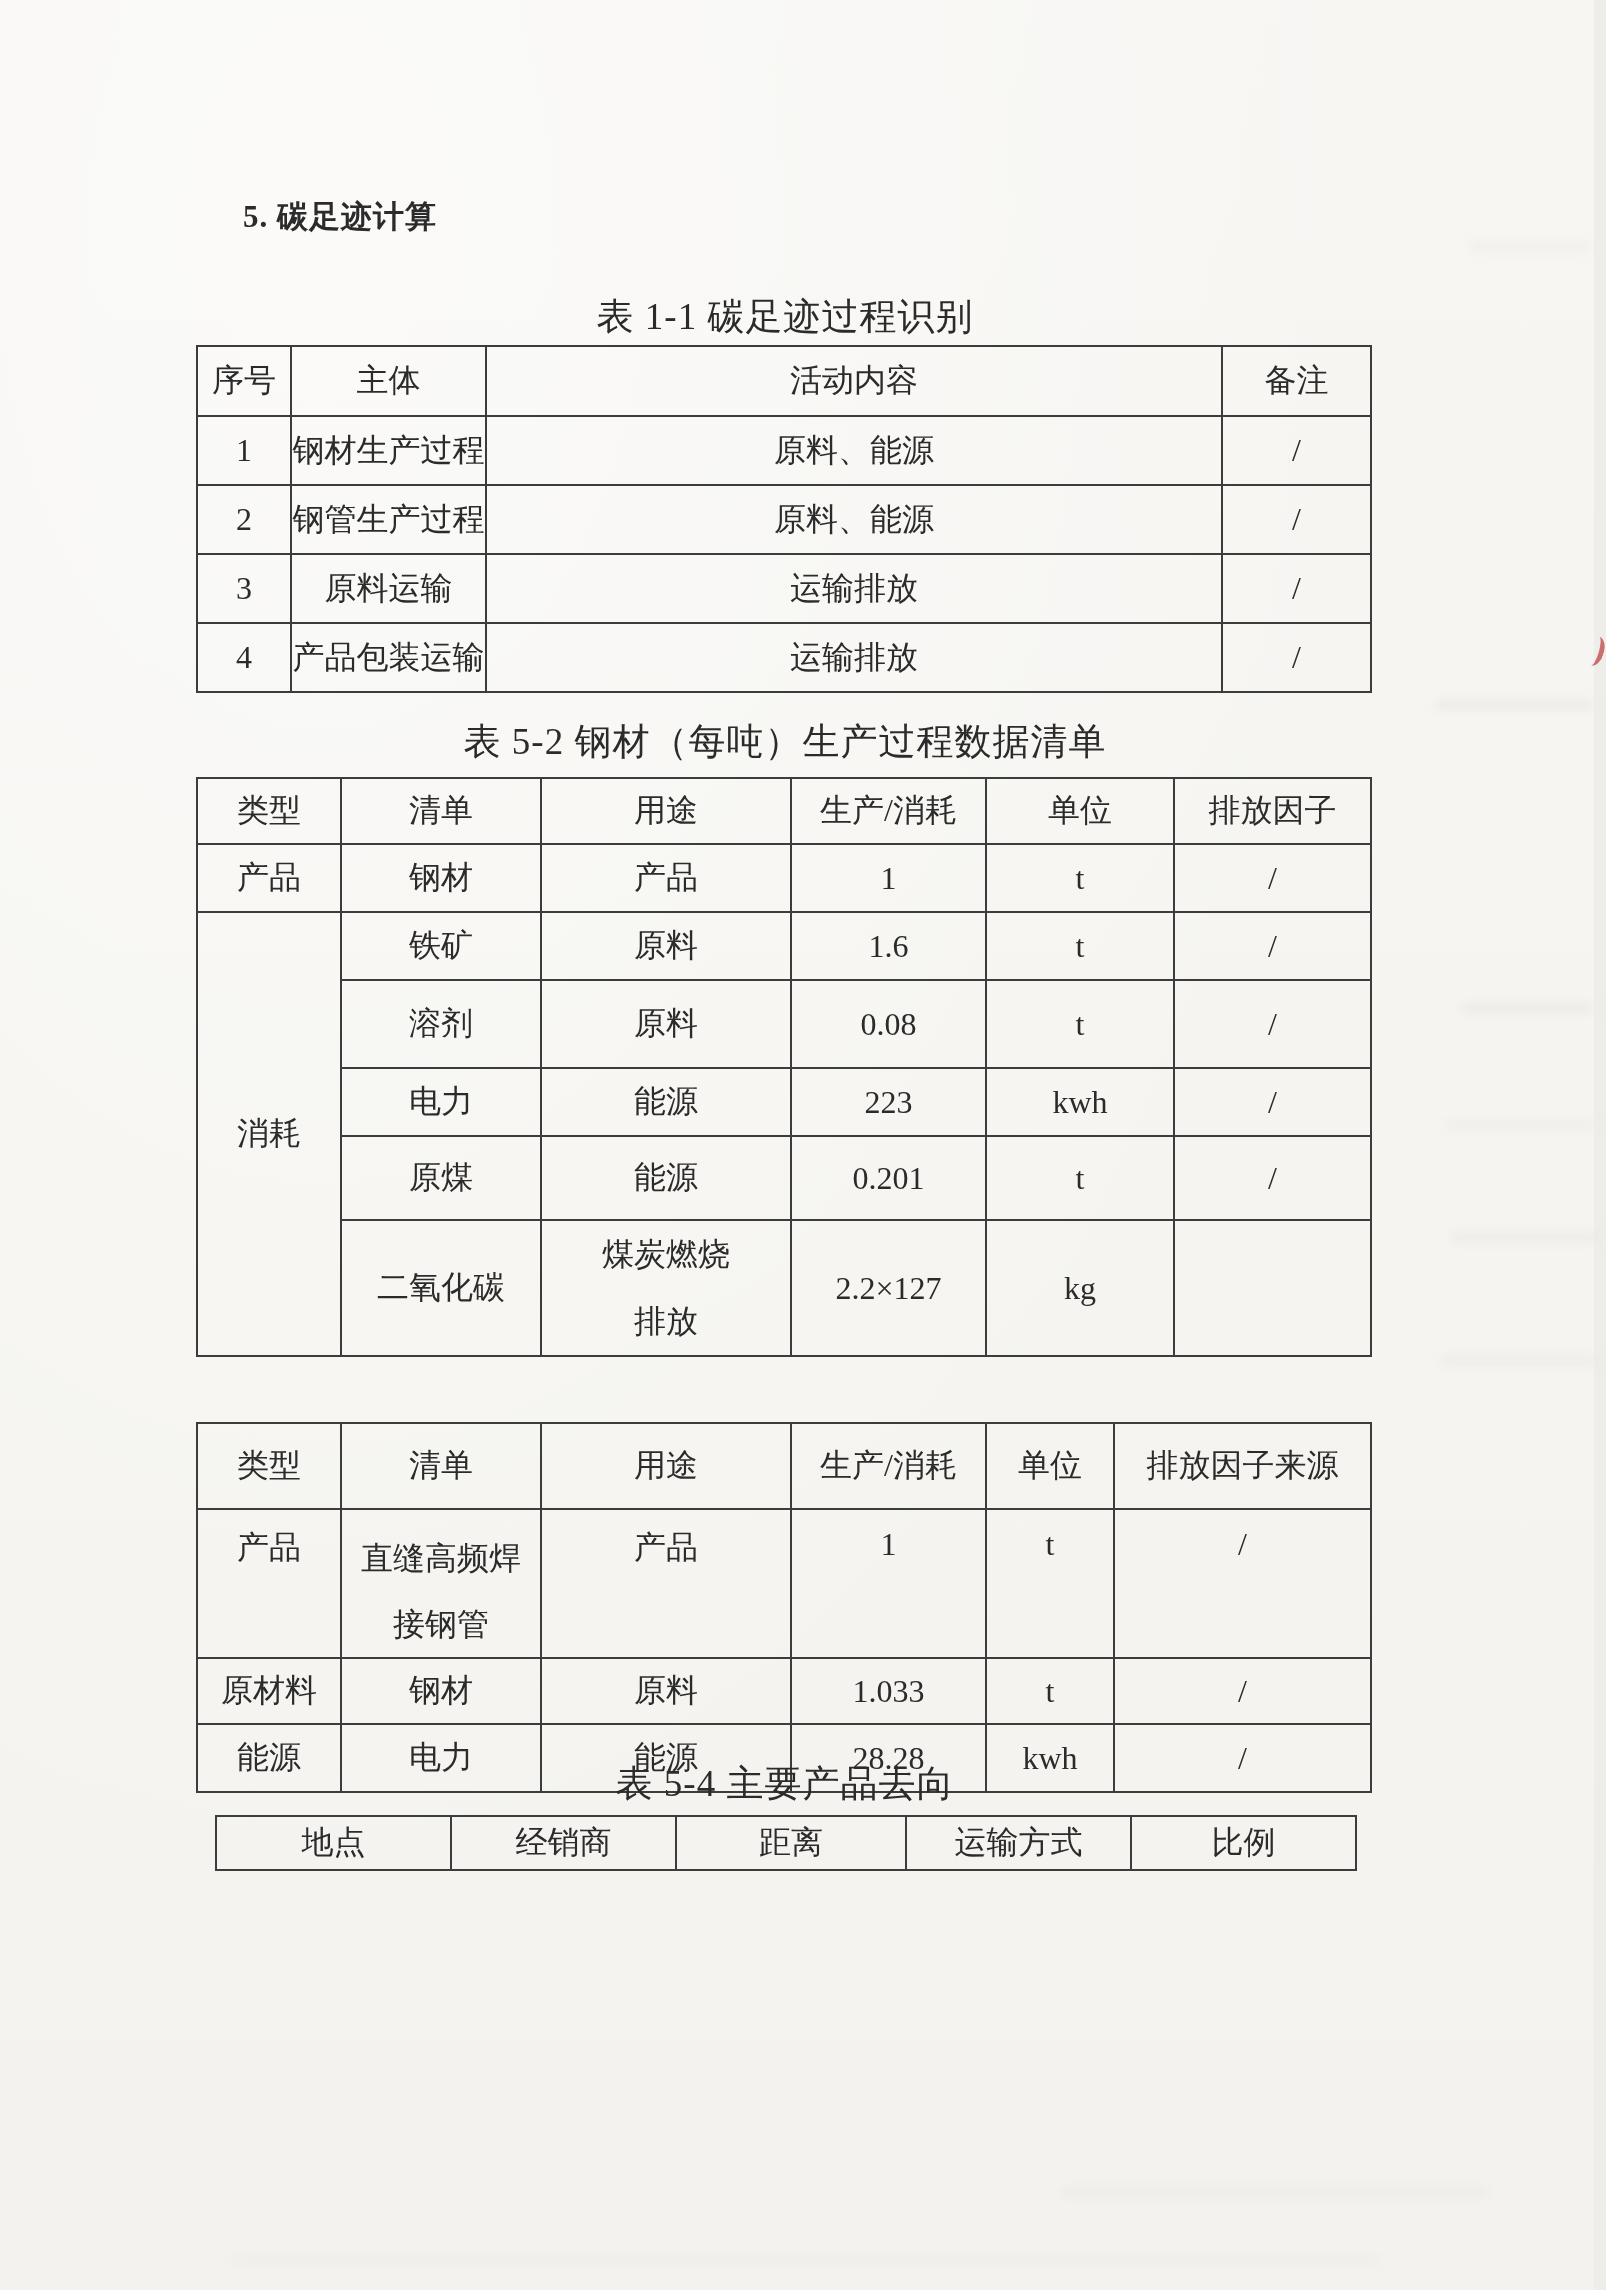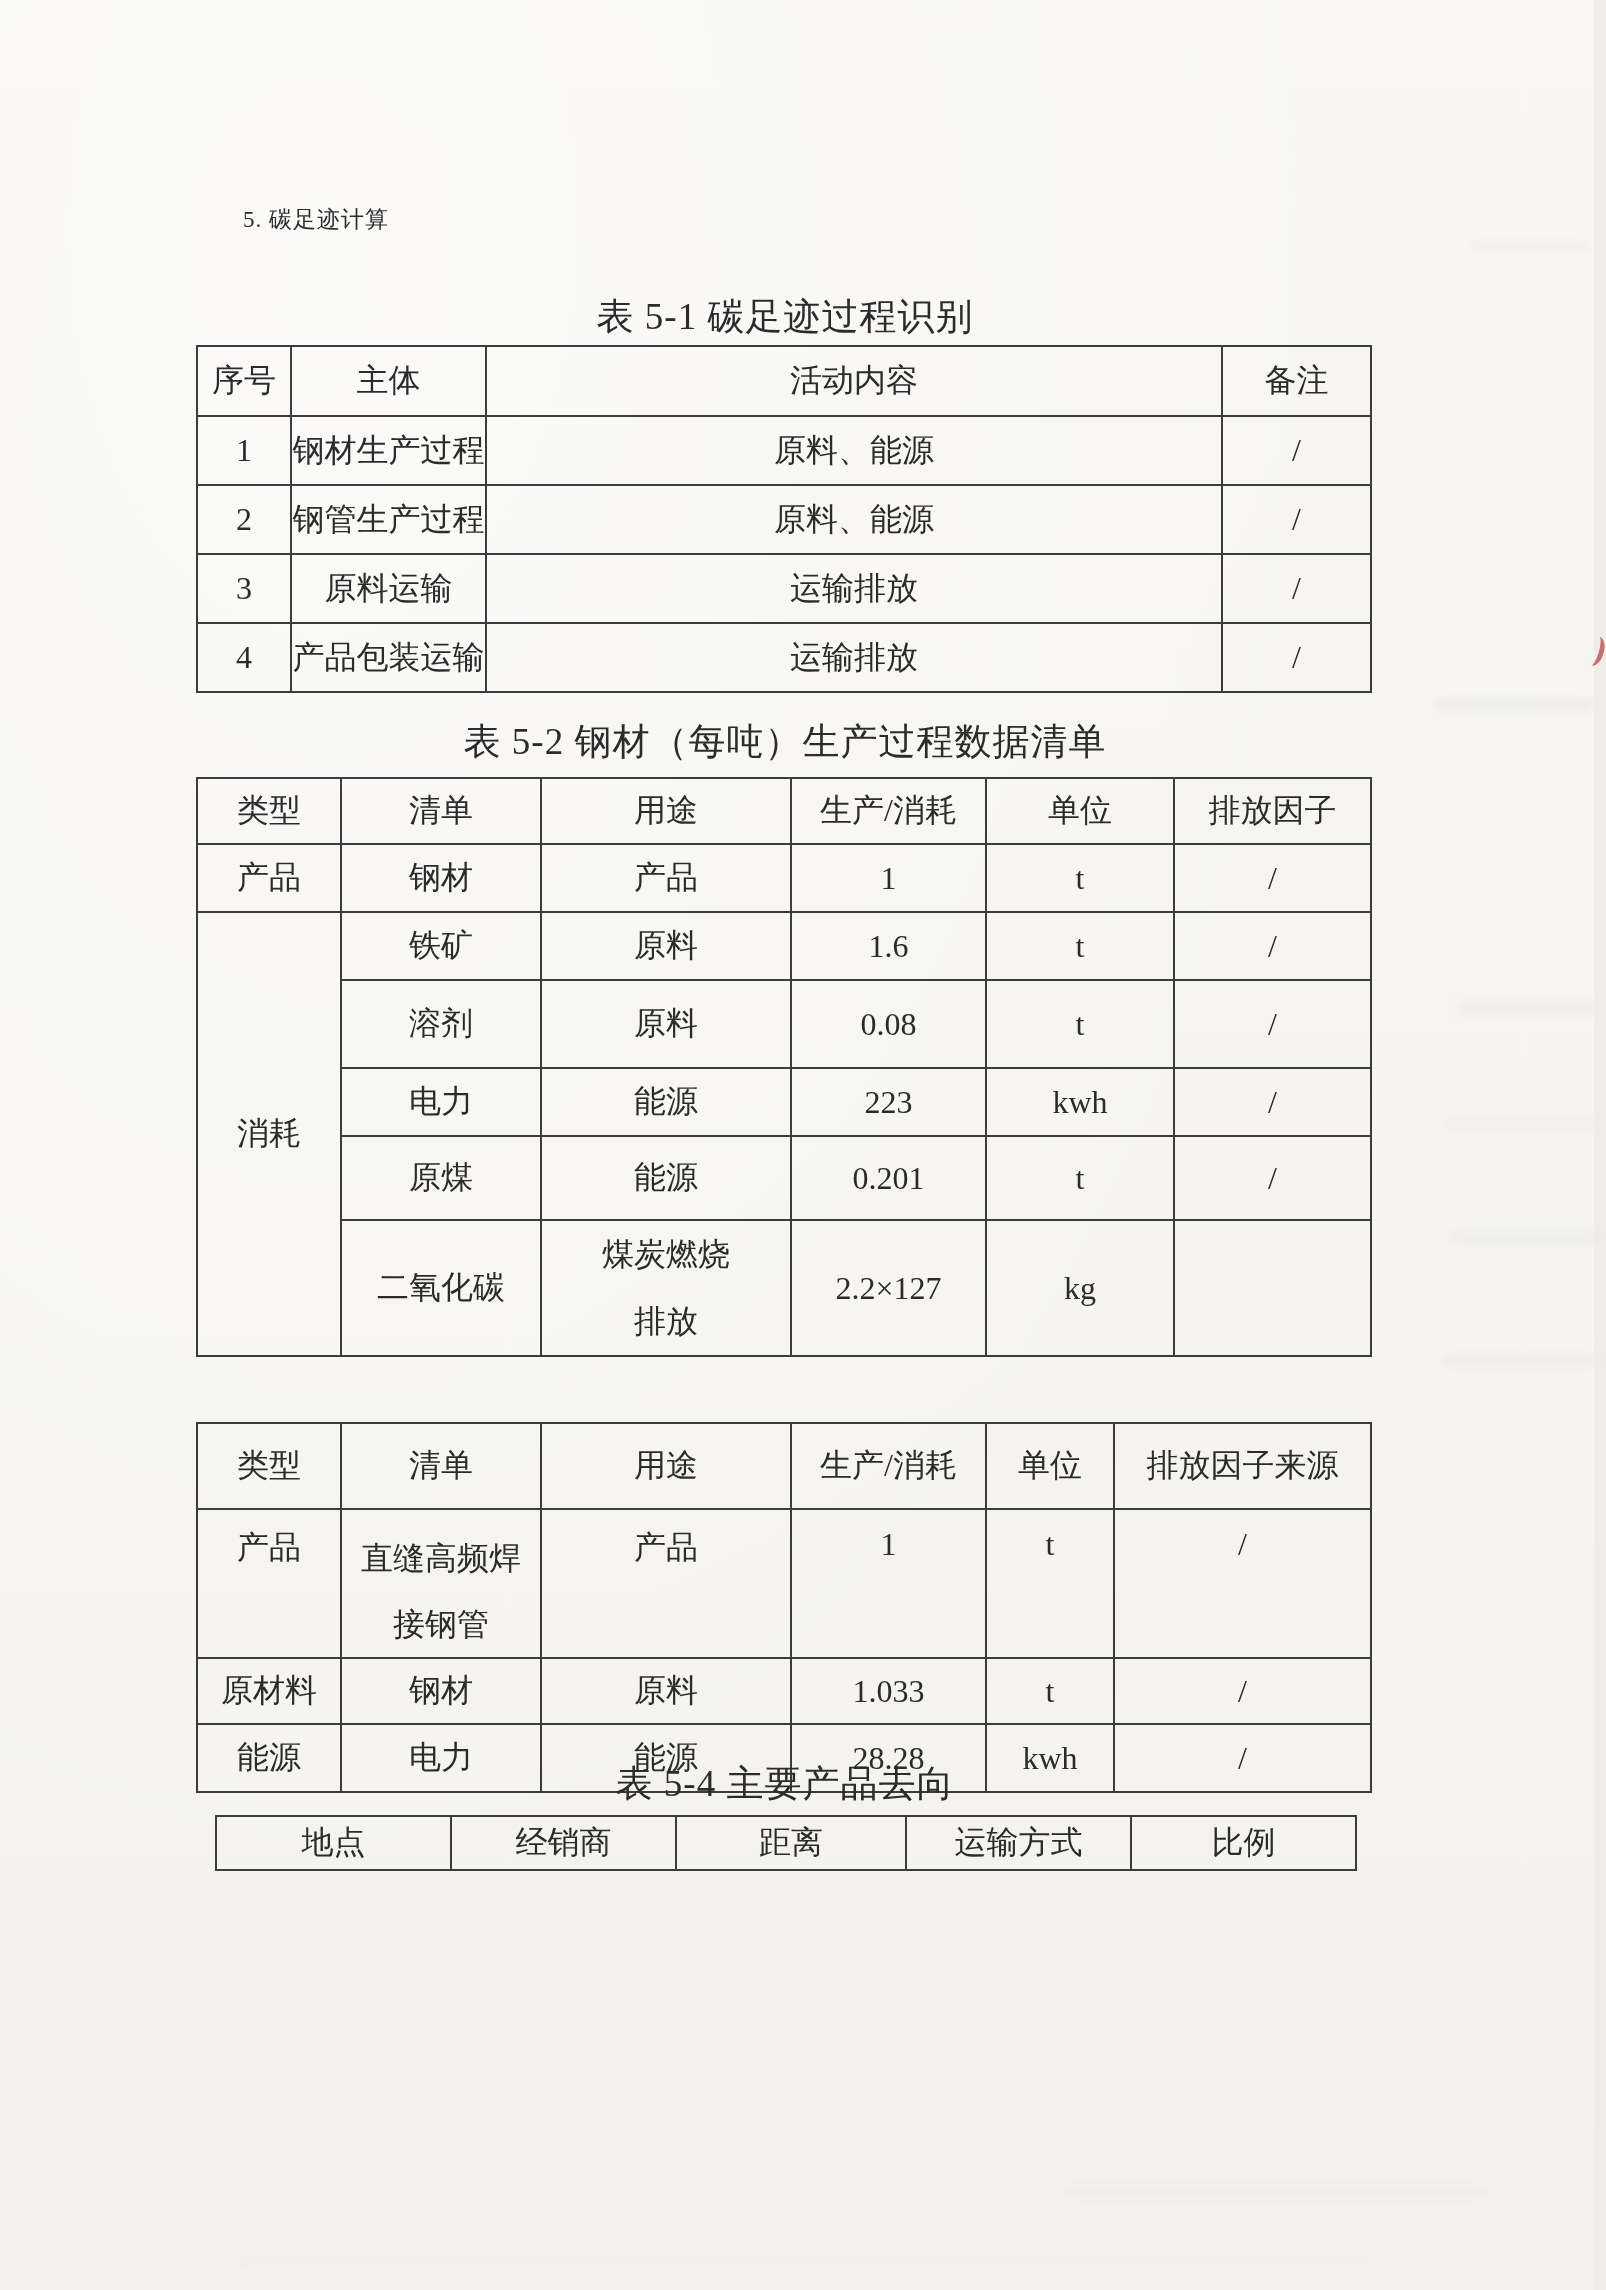--- a/index.html
+++ b/index.html
@@ -8,22 +8,22 @@
     width:1606px;height:2290px;
     background:#f6f5f2;
     background-image:
       radial-gradient(ellipse at 20% 10%, rgba(255,255,255,.5), rgba(255,255,255,0) 60%),
       linear-gradient(180deg,#f7f6f3 0%,#f5f4f0 55%,#f3f2ee 100%);
     overflow:hidden;
     font-family:"Liberation Serif","DejaVu Serif",serif;
     color:#2b2b2b;
   }
   .doc-heading{
-    position:absolute;left:243px;top:204px;margin:0;
-    font-size:23px;font-weight:normal;letter-spacing:1px;
+    position:absolute;left:243px;top:196px;margin:0;
+    font-size:31px;font-weight:bold;letter-spacing:1px;
   }
   .caption{
     position:absolute;left:185px;width:1200px;text-align:center;
     font-size:37px;letter-spacing:1px;white-space:nowrap;
   }
   .cap1{top:292px;} .cap2{top:717px;} .cap3{top:1336px;} .cap4{top:1759px;}
   table.doc-table{
     position:absolute;border-collapse:collapse;table-layout:fixed;
     font-size:32px;color:#2b2b2b;
   }
@@ -58,21 +58,21 @@
     transform:rotate(16deg);opacity:.8;
   }
 </style>
 </head>
 <body>
 
 <div class="page">
 
   <h1 class="doc-heading">5. 碳足迹计算</h1>
 
-  <div class="caption cap1">表 5-1 碳足迹过程识别</div>
+  <div class="caption cap1">表 1-1 碳足迹过程识别</div>
   <table class="doc-table t1">
     <colgroup>
       <col style="width:94px">
         <col style="width:195px">
         <col style="width:736px">
         <col style="width:149px">
     </colgroup>
     <tbody>
       <tr style="height:70px">
         <th>序号</th>

